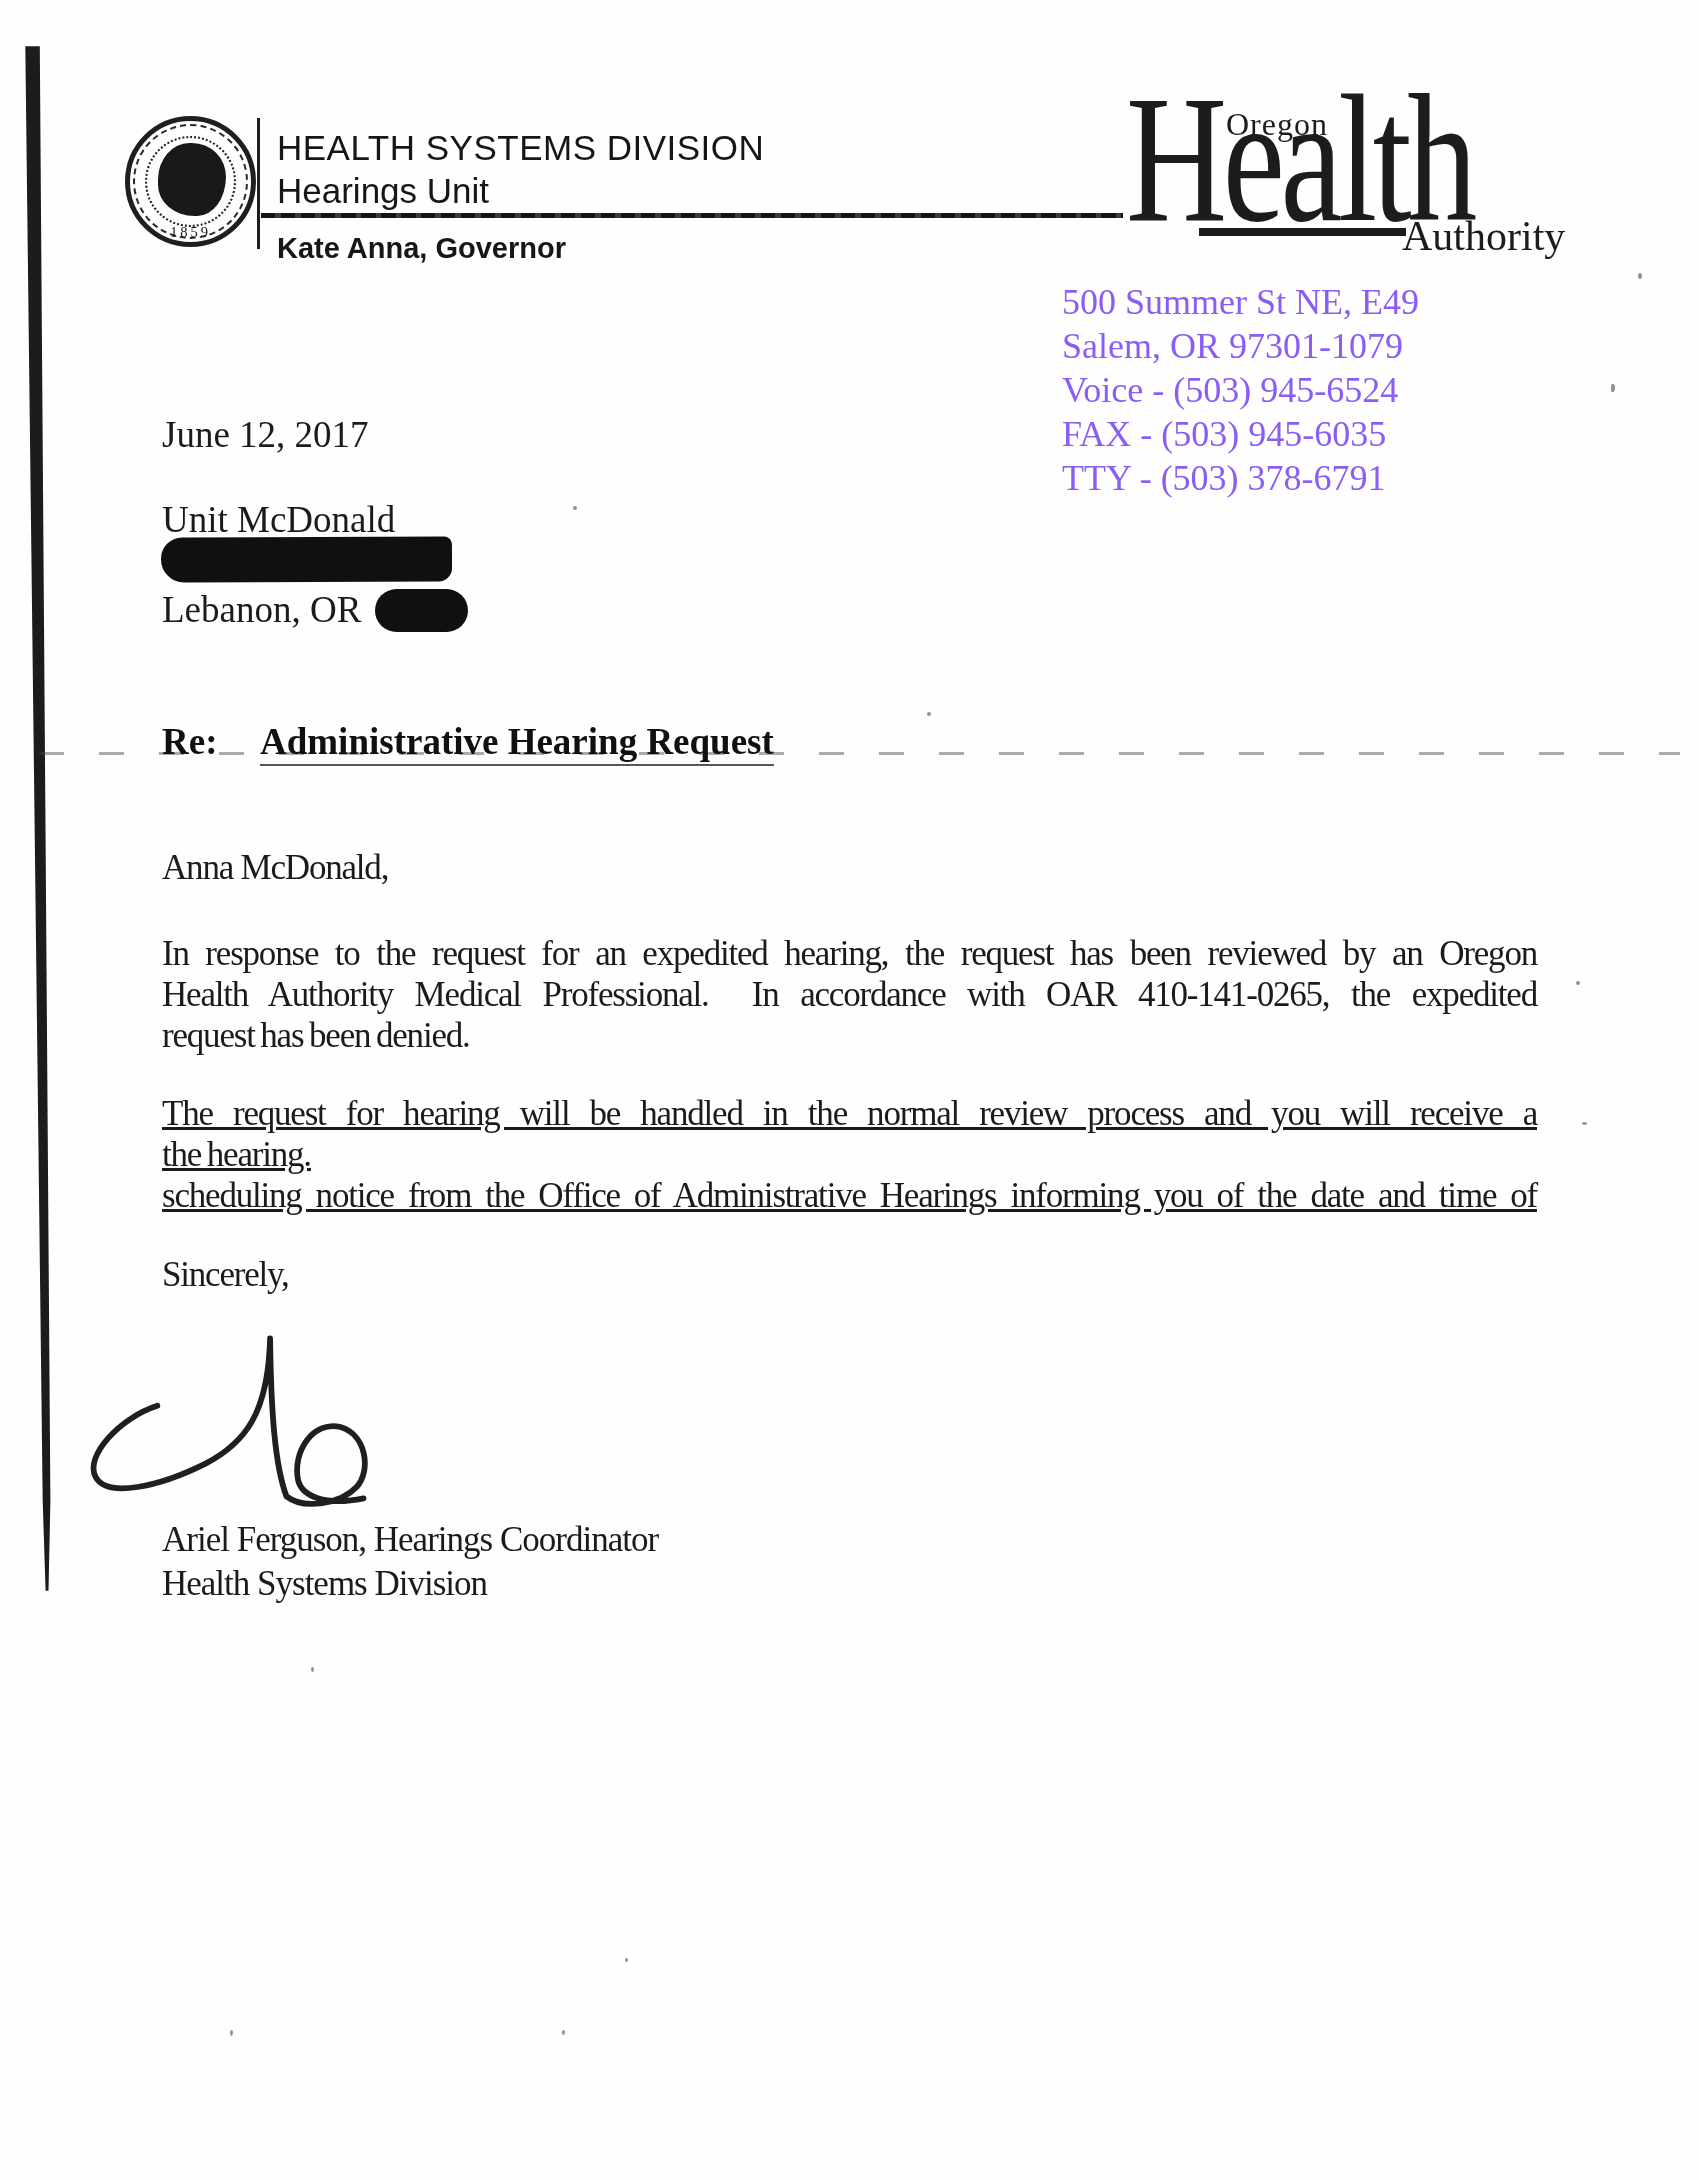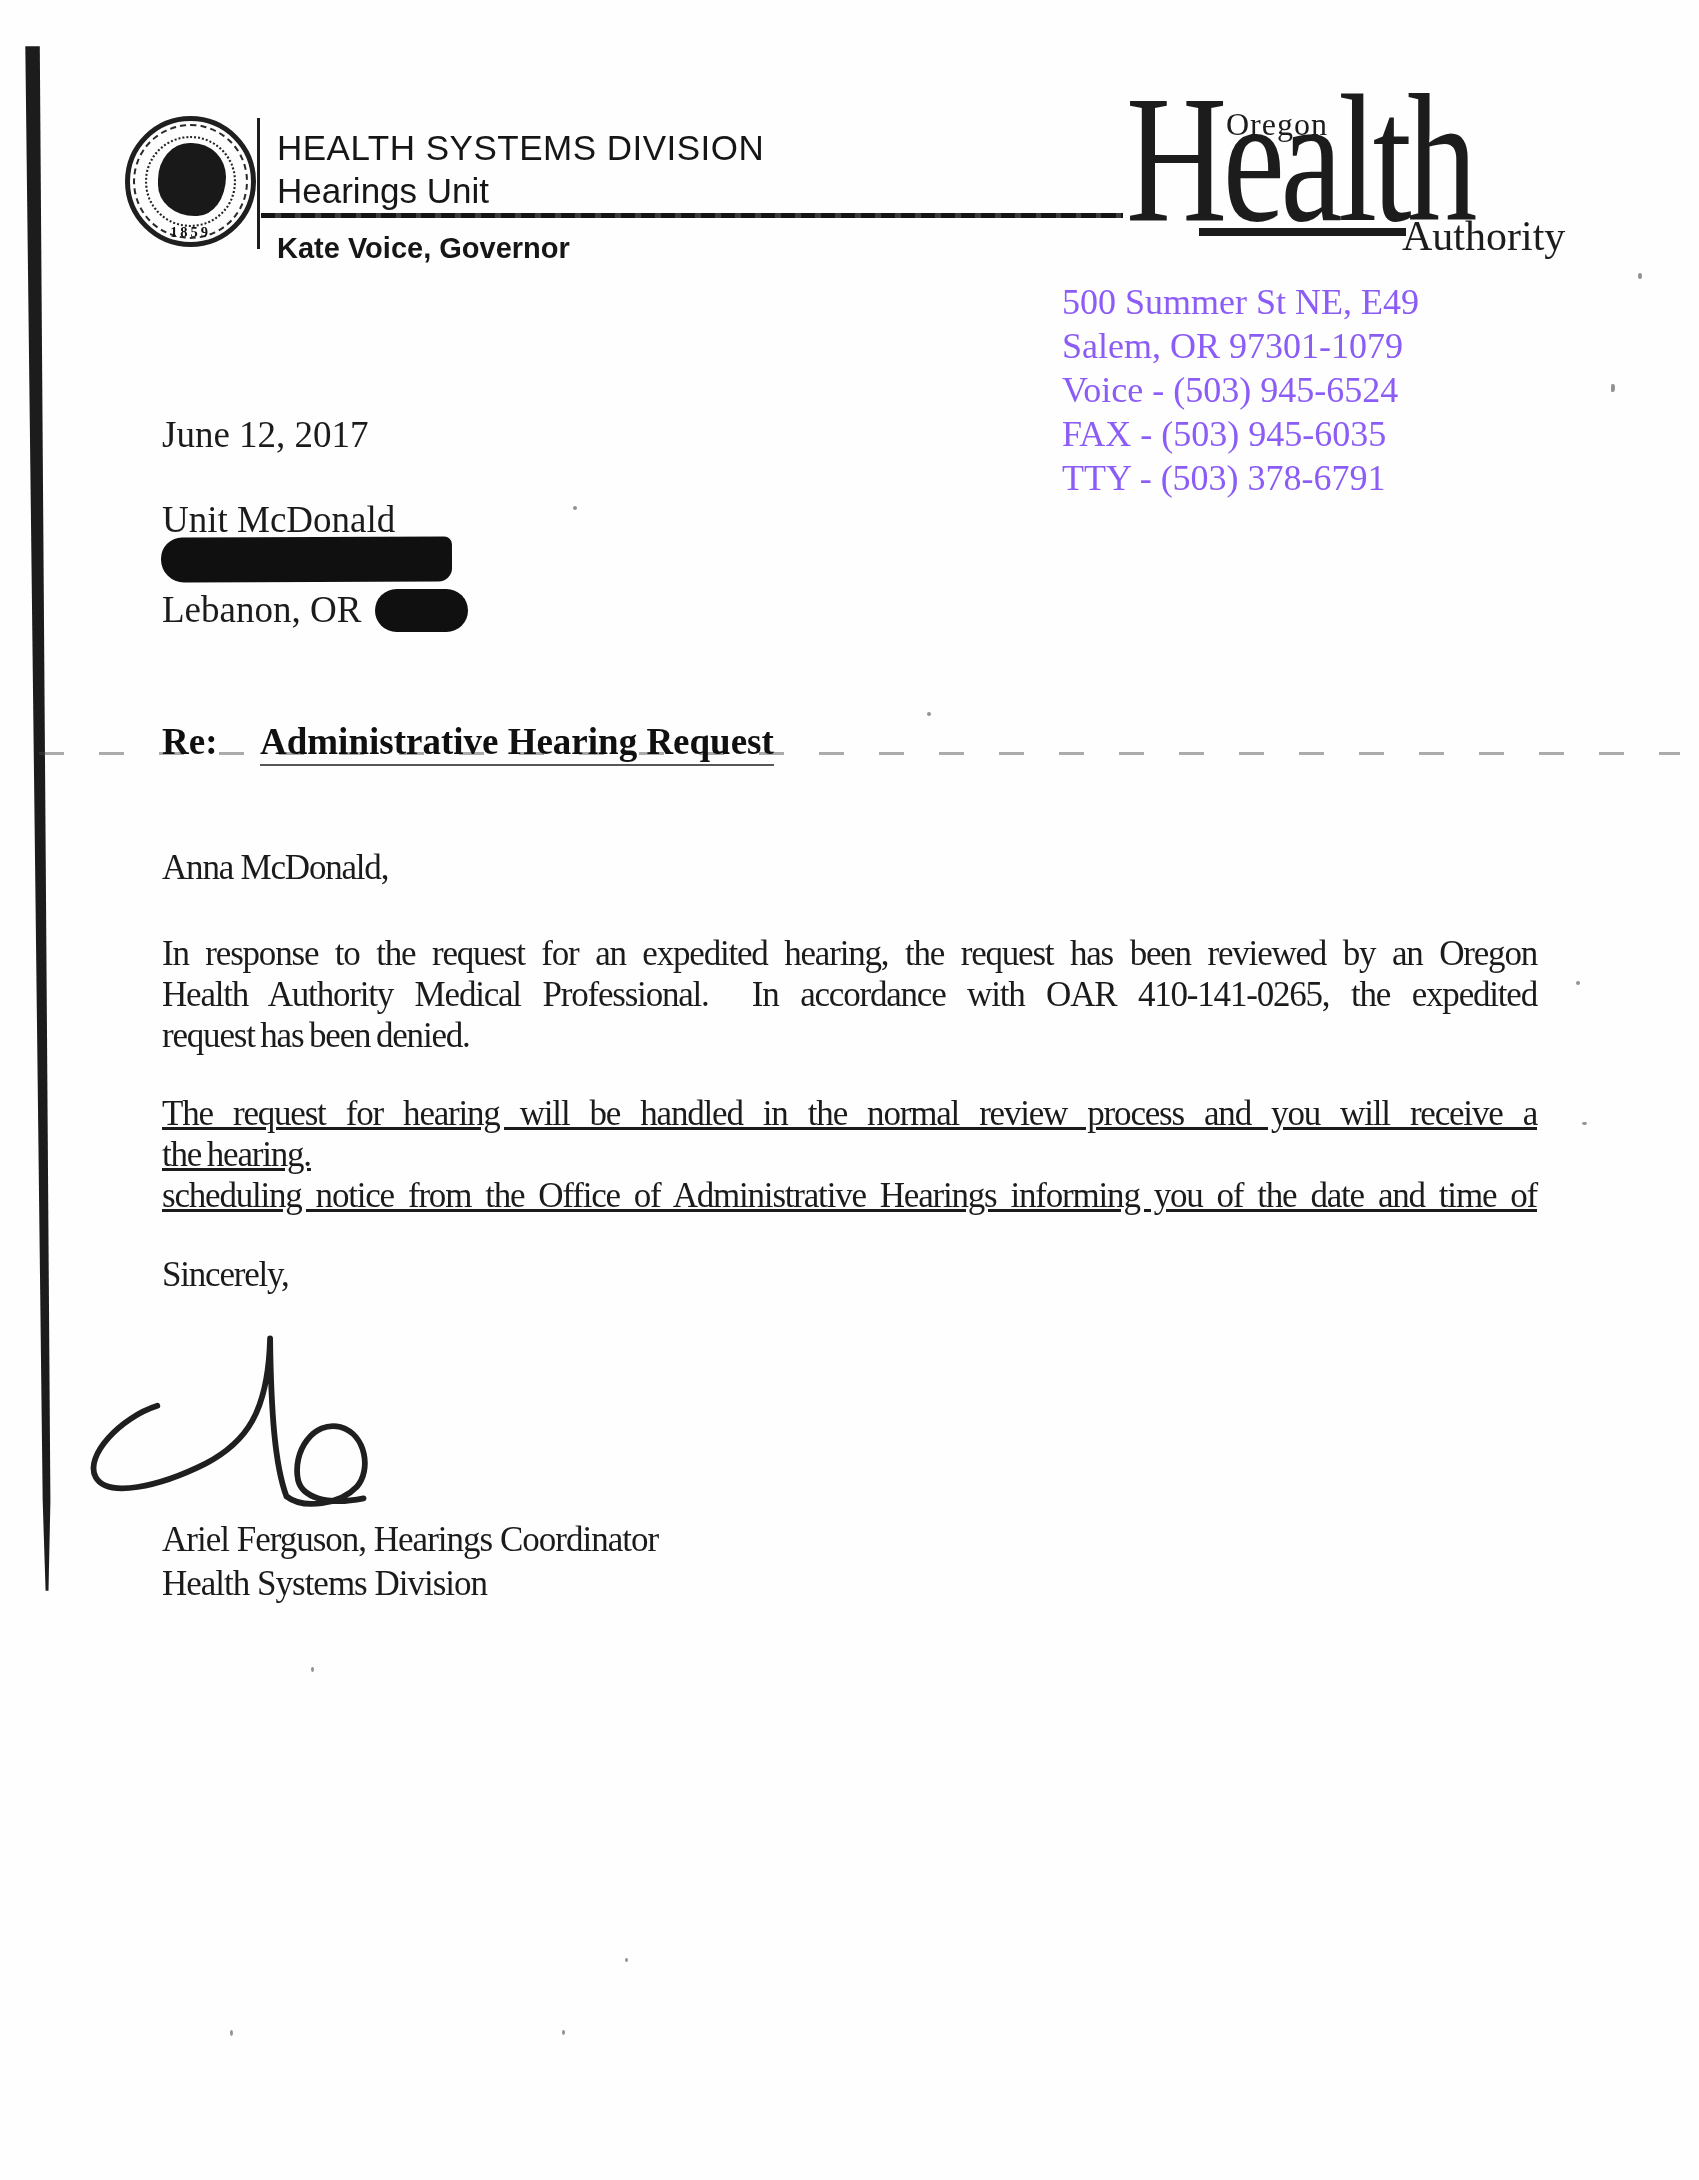--- a/index.html
+++ b/index.html
@@ -19,21 +19,21 @@
   .speck{position:absolute;background:#6f6f6f;border-radius:50%;opacity:.75;}
 
   
   .seal{left:125px;top:116px;width:131px;height:131px;box-sizing:border-box;
     border:5.8px solid #1f1f1f;border-radius:50%;}
   .seal-ticks{position:absolute;inset:2.9px;border:2.9px dashed #2a2a2a;border-radius:50%;}
   .seal-dots{position:absolute;inset:15.4px;border:2.9px dotted #242424;border-radius:50%;}
   .seal-core{position:absolute;left:28px;top:22px;width:68px;height:73px;background:#191919;
     border-radius:48% 52% 44% 56% / 52% 48% 56% 44%;}
   .seal-year{position:absolute;left:0;bottom:1px;width:100%;text-align:center;
-    font-family:"Liberation Serif",serif;font-weight:bold;font-size:14.5px;letter-spacing:2.9px;color:#111;}
+    font-family:"Liberation Serif",serif;font-weight:normal;font-size:14.5px;letter-spacing:2.9px;color:#111;}
   .seal-divider{left:257px;top:118px;width:2.9px;height:131px;background:#1d1d1d;}
 
   .division{left:277px;top:128px;font-family:"Liberation Sans","DejaVu Sans",sans-serif;
     font-size:35px;letter-spacing:0.5px;color:#161616;}
   .unit{left:277px;top:171px;font-family:"Liberation Sans","DejaVu Sans",sans-serif;
     font-size:35px;color:#161616;}
   .head-rule{left:261px;top:213px;width:862px;height:4.8px;
     background:repeating-linear-gradient(90deg,#141414 0 14.5px,#3c3c3c 14.5px 20px);}
   .governor{left:277px;top:232px;font-family:"Liberation Sans","DejaVu Sans",sans-serif;
     font-size:29px;font-weight:bold;color:#161616;}
@@ -97,21 +97,21 @@
     <div class="seal-ticks"></div>
     <div class="seal-dots"></div>
     <div class="seal-core"></div>
     <div class="seal-year">1859</div>
   </div>
   <div class="abs seal-divider"></div>
 
   <div class="abs division">HEALTH SYSTEMS DIVISION</div>
   <div class="abs unit">Hearings Unit</div>
   <div class="abs head-rule"></div>
-  <div class="abs governor">Kate Voice, Governor</div>
+  <div class="abs governor">Kate Anna, Governor</div>
 
   <div class="abs logo-health">Health</div>
   <div class="abs logo-oregon">Oregon</div>
   <div class="abs logo-underline"></div>
   <div class="abs logo-authority">Authority</div>
 
   <div class="abs contact">
     <div>500 Summer St NE, E49</div>
     <div>Salem, OR 97301-1079</div>
     <div>Voice - (503) 945-6524</div>

